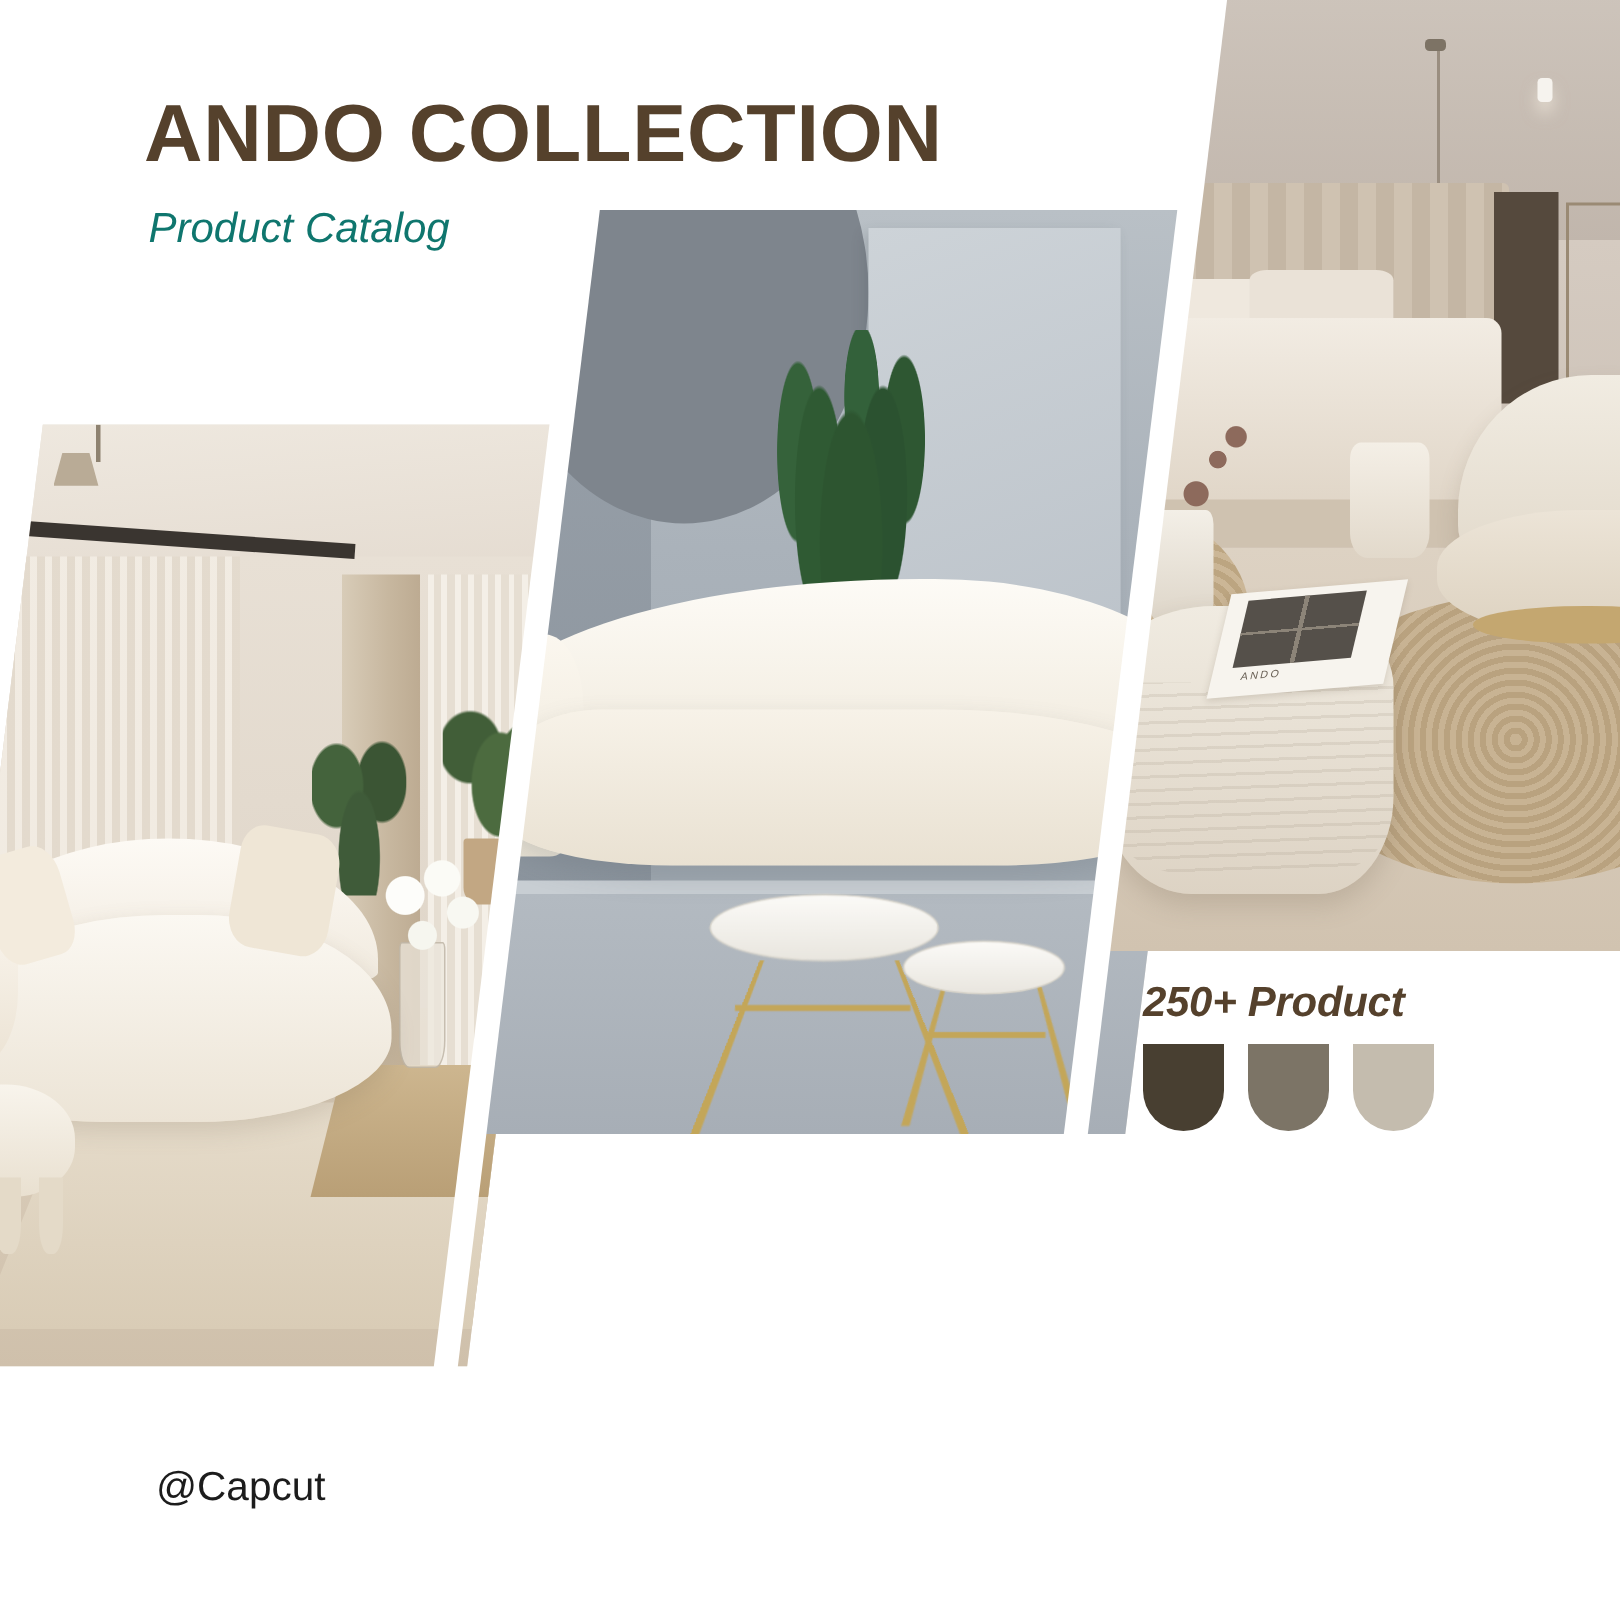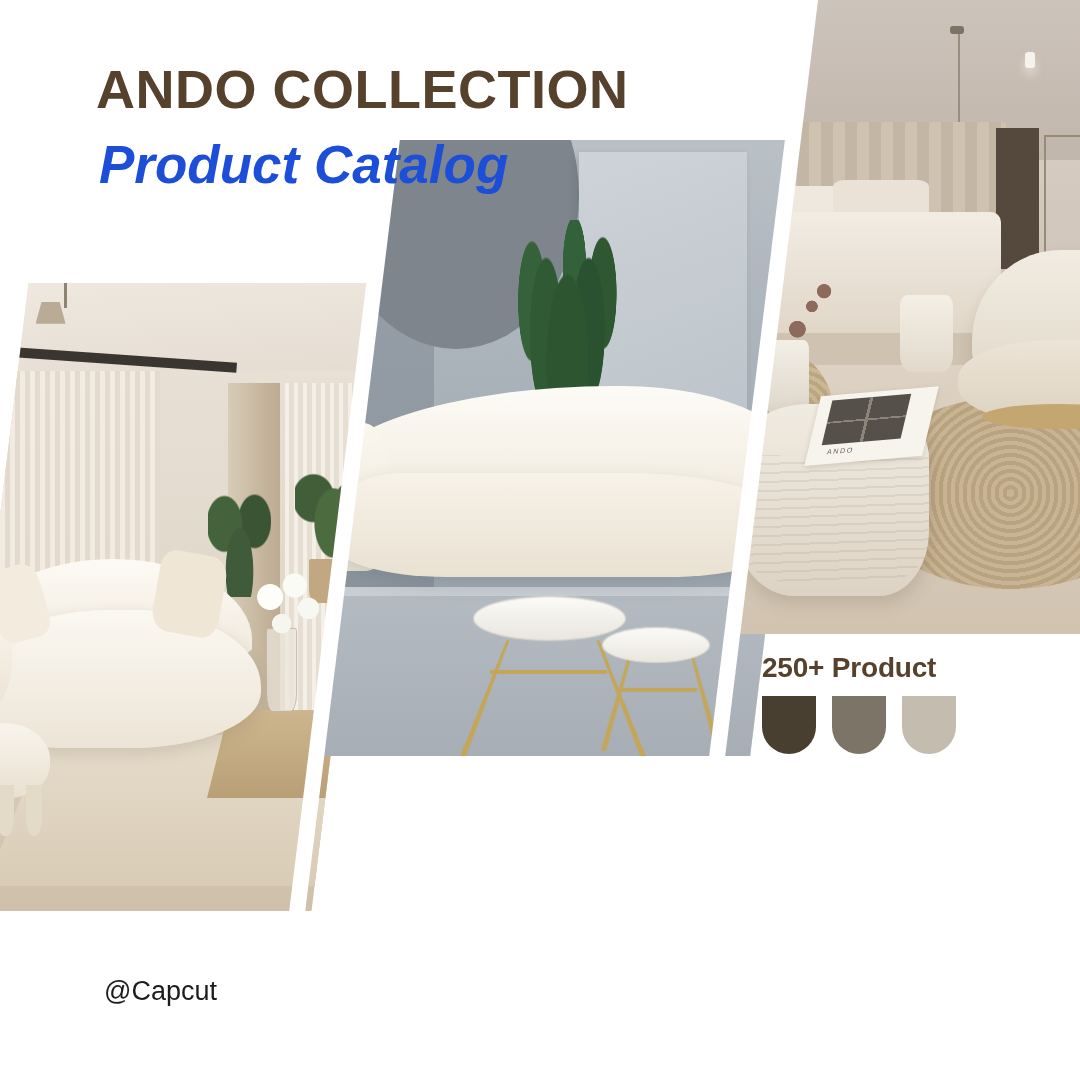--- a/index.html
+++ b/index.html
@@ -29,24 +29,24 @@
     letter-spacing: 0.5px;
     color: #55412c;
     line-height: 1;
     white-space: nowrap;
     z-index: 40;
   }
   .subhead {
     position: absolute;
     left: 99px;
     top: 138px;
-    font-size: 53px;
-    font-weight: bold;
+    font-size: 28px;
+    font-weight: normal;
     font-style: italic;
-    color: #1d4ed8;
+    color: #0f766e;
     line-height: 1;
     white-space: nowrap;
     z-index: 40;
   }
 
   
   .panel {
     position: absolute;
     overflow: hidden;
     transform: skewX(-7deg);
@@ -437,20 +437,21 @@
     top: 652px;
     z-index: 45;
   }
   .product-count {
     font-size: 28px;
     font-weight: bold;
     color: #55412c;
     white-space: nowrap;
     margin: 0 0 12px 0;
     letter-spacing: -0.2px;
+    font-style: italic;
   }
   .swatch-row { display: flex; gap: 16px; }
   .swatch {
     width: 54px;
     height: 58px;
     border-radius: 0 0 27px 27px;
   }
 
   
   #body-copy {

